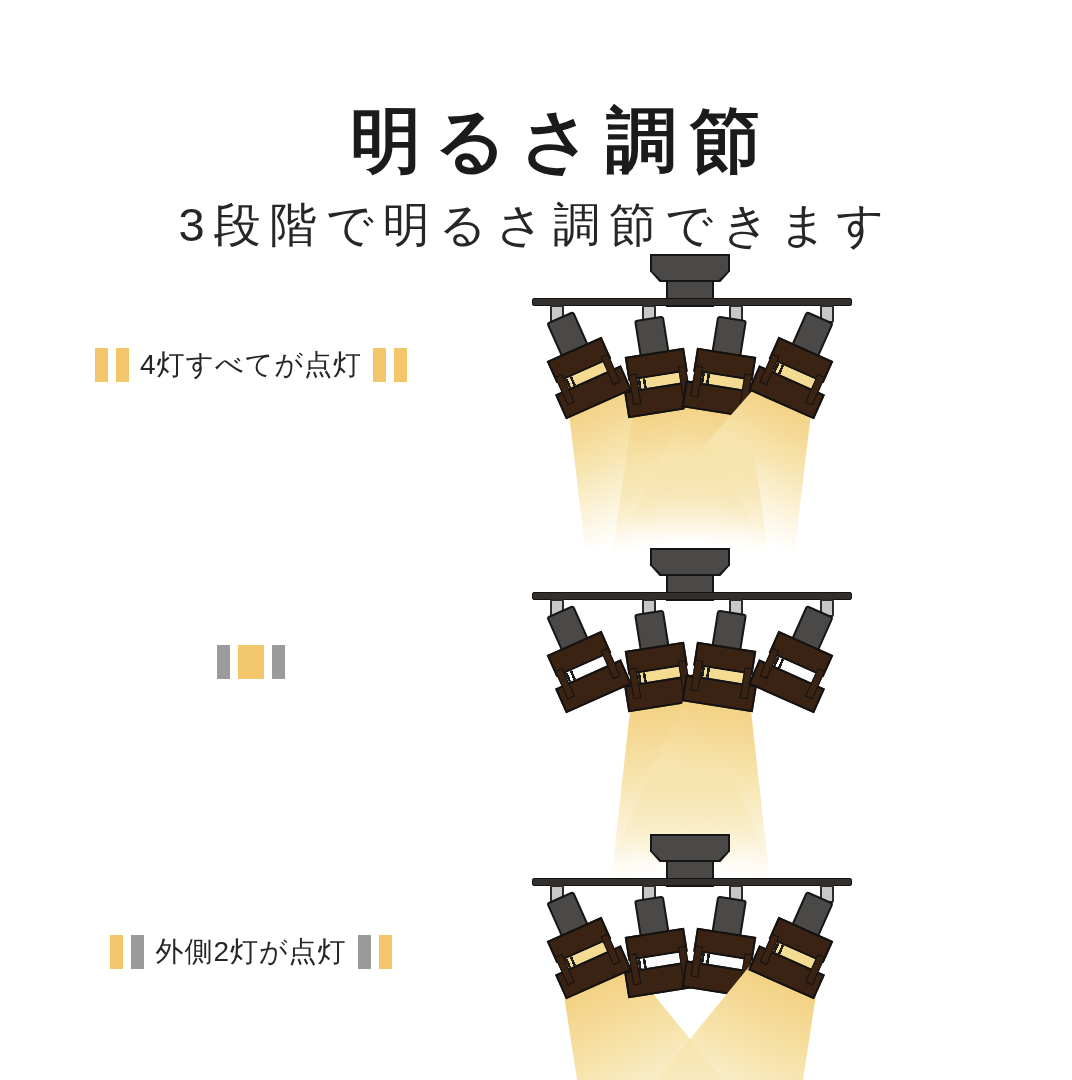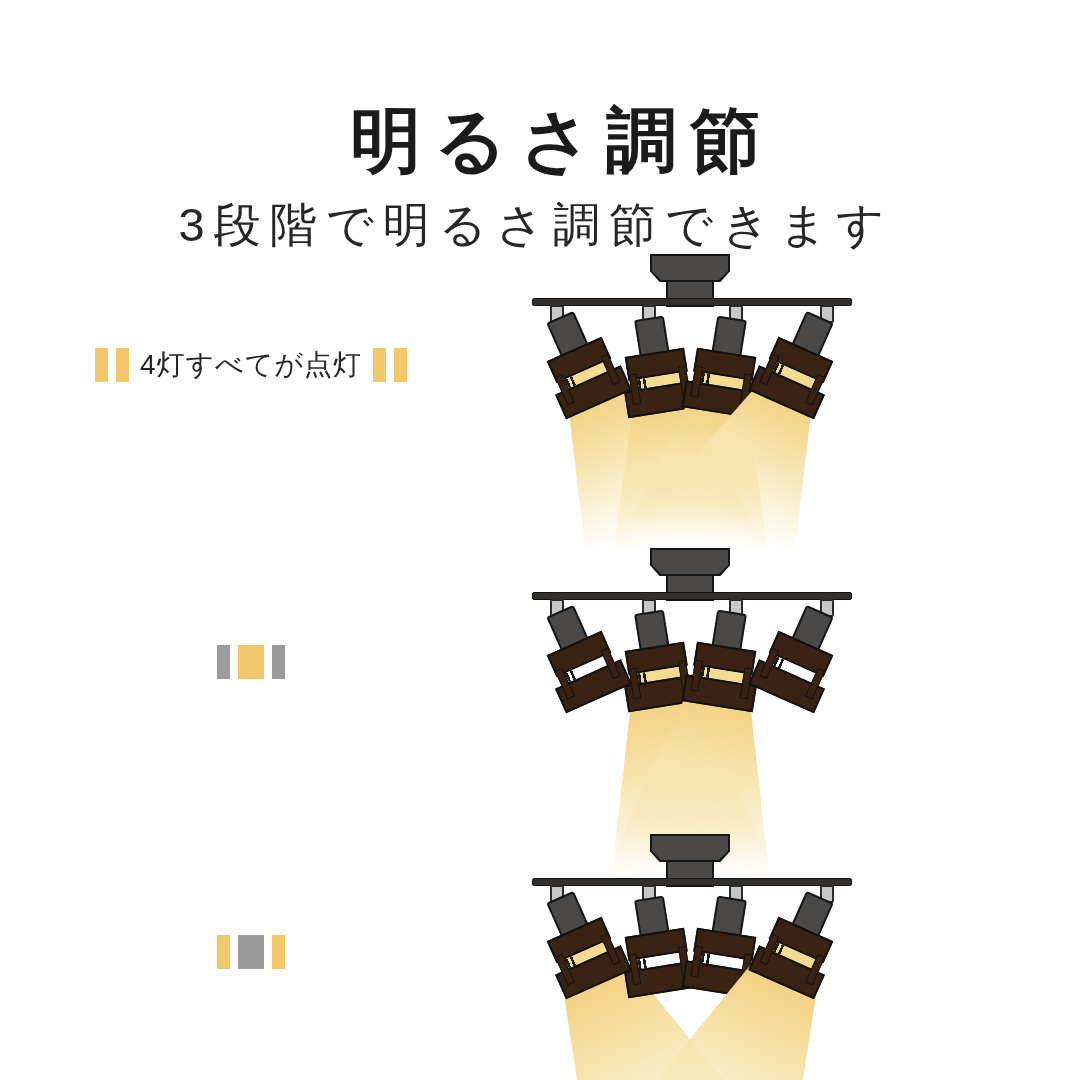--- a/index.html
+++ b/index.html
@@ -187,20 +187,21 @@
         <div class="rail right"></div>
       </div>
     </div>
   </div>
 
 <div class="label-group" style="top:935px">
   <div class="squares squares-left square">
       <div class="square on"></div>
       <div class="square off"></div>
     </div>
+  <span class="mode-label">外側2灯が点灯</span>
   <div class="squares squares-right square">
       <div class="square off"></div>
       <div class="square on"></div>
     </div>
 </div>
 <div class="fixture" style="top:826px">
     <div class="canopy-top"></div>
     <div class="canopy-stem"></div>
     <div class="bar"></div>
     <div class="joint" style="left: 100px;"></div>

